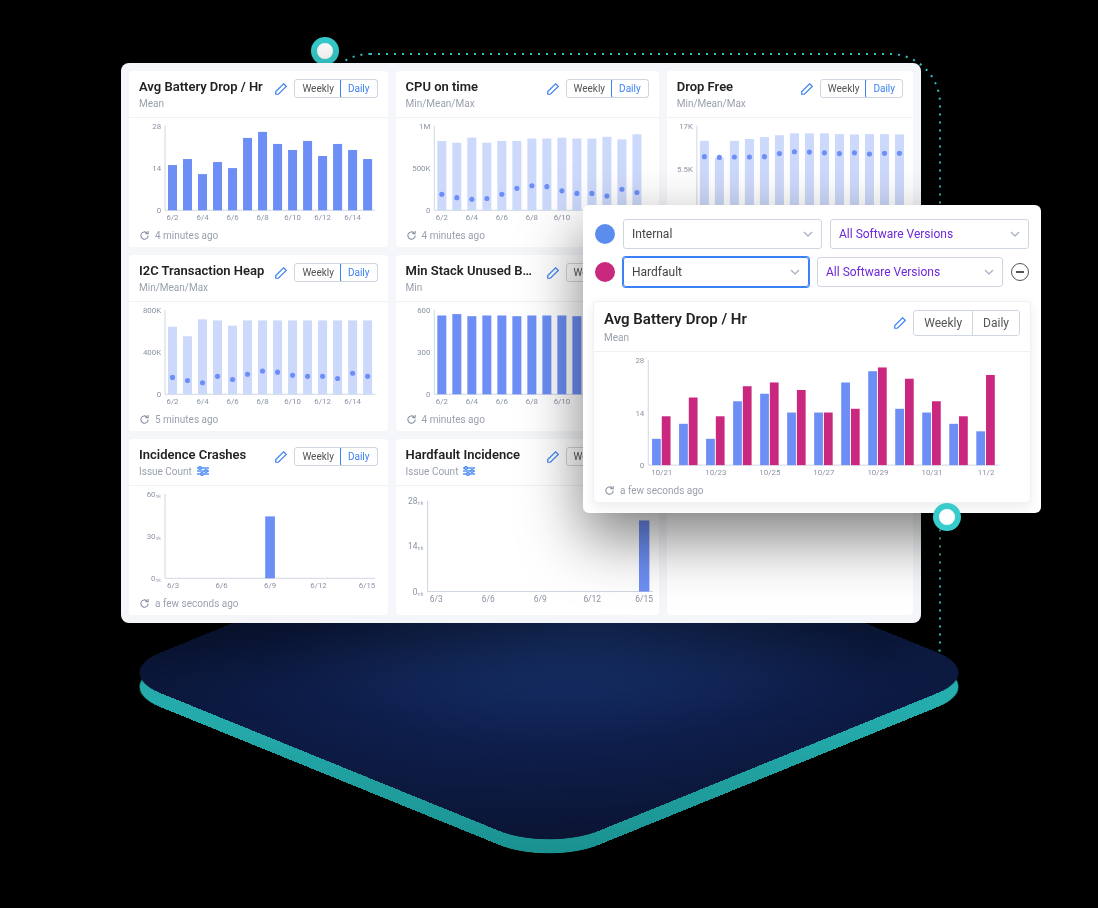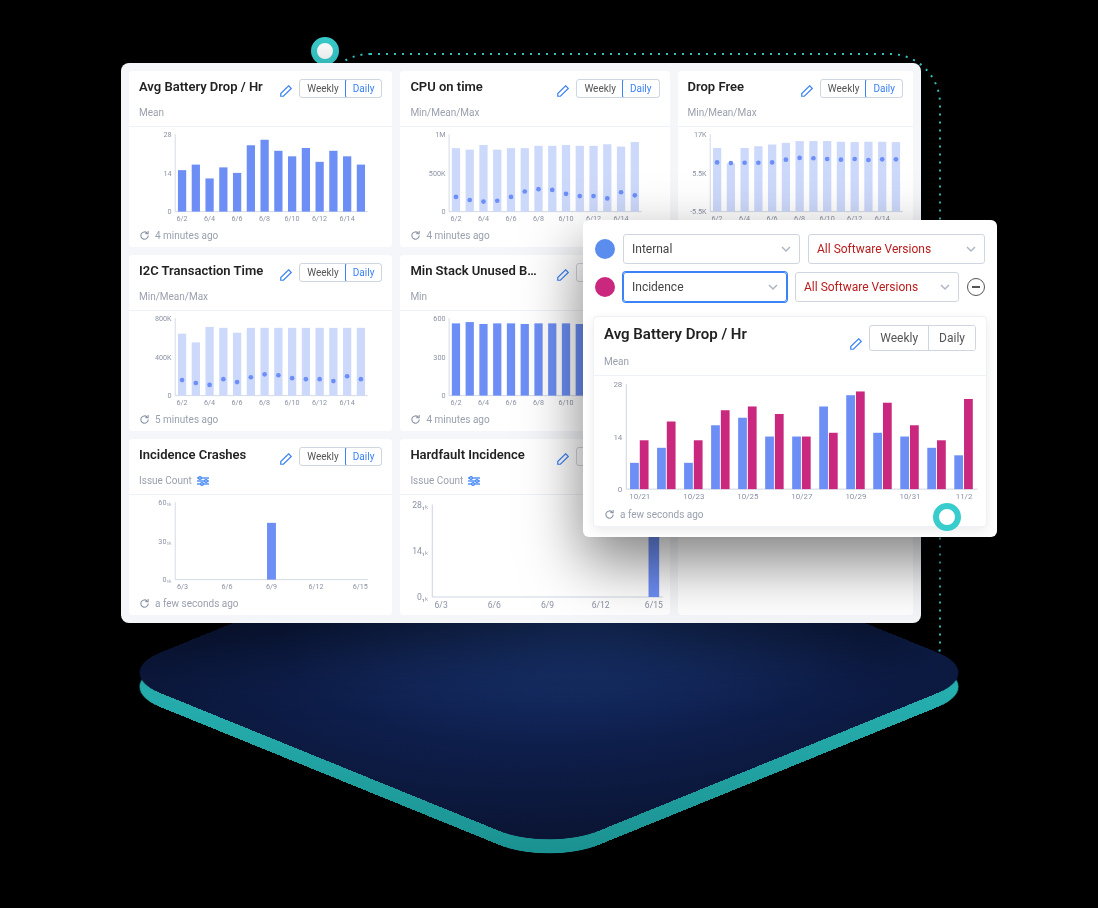--- a/index.html
+++ b/index.html
@@ -17,47 +17,47 @@
   
   .platform-wrap{position:absolute;left:40px;top:540px;width:1018px;height:340px;filter:drop-shadow(0 60px 40px rgba(0,0,0,.65))}
   .plat{position:absolute;left:50%;top:50%;width:620px;height:620px;transform:translate(-50%,-56%) rotateX(66deg) rotateZ(45deg);transform-origin:center;border-radius:70px}
   .plat.rim{background:linear-gradient(135deg,#34d2d2,#1a8f8f);top:54%}
   .plat.top{background:radial-gradient(ellipse at 40% 30%,#1c3a7a 0%,#0e1e4b 55%,#0a1330 100%)}
 
   
   .dash{position:absolute;left:121px;top:63px;width:800px;height:560px;background:#f4f6f9;border-radius:8px;box-shadow:0 25px 60px rgba(0,0,0,.5);overflow:hidden}
   .grid{display:grid;grid-template-columns:repeat(3,1fr);gap:8px;padding:8px;height:100%}
   .card{background:#fff;border-radius:4px;display:flex;flex-direction:column;min-height:0}
-  .card-hd{display:flex;align-items:flex-start;justify-content:space-between;padding:8px 10px 4px 10px;gap:16px}
+  .card-hd{display:flex;align-items:flex-start;justify-content:space-between;padding:8px 10px 4px 10px;gap:10px}
   .titles{min-width:0}
   .card-title{font-size:13px;font-weight:600;color:#222;white-space:nowrap;overflow:hidden;text-overflow:ellipsis;max-width:130px}
-  .card-sub{font-size:10px;color:#9aa1ad;margin-top:13px;display:flex;align-items:center;gap:4px}
-  .hd-right{display:flex;align-items:flex-end;gap:6px;flex-shrink:0}
+  .card-sub{font-size:10px;color:#9aa1ad;margin-top:4px;display:flex;align-items:flex-start;gap:4px}
+  .hd-right{display:flex;align-items:center;gap:6px;flex-shrink:0}
   .edit-icn{width:14px;height:14px;color:#3b82f6;flex-shrink:0}
   .toggle{display:flex;border:1px solid #d0d6e0;border-radius:3px;overflow:hidden;font-size:10px}
   .toggle span{padding:3px 7px;color:#555;border-left:1px solid #d0d6e0}
   .toggle span:first-child{border-left:none}
   .toggle .sel{border:1px solid #3b82f6;color:#3b82f6;border-radius:2px;margin:-1px}
 
   .chart-zone{flex:1;position:relative;border-top:1px solid #eef1f5;margin-top:4px}
   .chart-zone svg{position:absolute;inset:0;width:100%;height:100%}
   .card-ft{display:flex;align-items:center;gap:5px;padding:4px 10px 6px 10px;font-size:10px;color:#9aa1ad}
   .refresh-icn{width:11px;height:11px}
 
   .adj-icn{width:14px;height:10px}
 
   
-  .panel{position:absolute;left:583px;top:220px;width:414px;background:#fff;border-radius:6px;box-shadow:0 25px 60px rgba(0,0,0,.5);padding:10px}
+  .panel{position:absolute;left:583px;top:205px;width:458px;background:#fff;border-radius:6px;box-shadow:0 25px 60px rgba(0,0,0,.5);padding:10px}
   .filter-row{display:flex;align-items:center;gap:8px;padding:4px 2px}
   .swatch{width:20px;height:20px;border-radius:50%}
   .sw-blue{background:#5b8def}
   .sw-pink{background:#c9287e}
   .sel-box{flex:1;height:30px;border:1px solid #d0d6e0;border-radius:3px;display:flex;align-items:center;justify-content:space-between;padding:0 8px;font-size:12px;color:#444}
   .sel-box.active{border-color:#3b82f6;box-shadow:0 0 0 1px #3b82f6}
-  .sel-box.muted{color:#b91c1c}
+  .sel-box.muted{color:#6d28d9}
   .chев{width:10px;height:10px;color:#aeb6c4}
   .minus{width:18px;height:18px;border:1px solid #555;border-radius:50%;display:flex;align-items:center;justify-content:center;flex-shrink:0}
   .minus::before{content:"";width:8px;height:1.5px;background:#555}
 
   .panel .card{box-shadow:0 4px 12px rgba(0,0,0,.08);margin-top:10px;border:1px solid #eef1f5}
   .panel .card-title{max-width:220px;font-size:15px}
   .panel .toggle{font-size:12px}
   .panel .toggle .plain{padding:5px 10px}
   .panel .chart-zone{height:130px;flex:none}
   .axis{stroke:#cfd6e2;stroke-width:1}
@@ -270,21 +270,21 @@
     <div class="card-ft">
       <svg class="refresh-icn" viewBox="0 0 12 12">
               <path d="M10 6a4 4 0 11-1.2-2.8M10 1v3H7" fill="none" stroke="#8a92a3" stroke-width="1.2"></path>
             </svg>
       <span></span>
     </div>
         </div>
         <div class="card">
     <div class="card-hd">
       <div class="titles">
-        <div class="card-title">I2C Transaction Time</div>
+        <div class="card-title">I2C Transaction Heap</div>
         <div class="card-sub">
                 <span>Min/Mean/Max</span>
               </div>
       </div>
       <div class="hd-right">
         <svg class="edit-icn" viewBox="0 0 16 16">
                 <path d="M11 2l3 3-9 9H2v-3l9-9z" fill="none" stroke="currentColor" stroke-width="1.4"></path>
               </svg>
         <div class="toggle">
           <span>Weekly</span>
@@ -509,21 +509,21 @@
       <div class="sel-box muted">
         <span>All Software Versions</span>
         <svg class="chев" viewBox="0 0 10 10">
             <path d="M1 3l4 4 4-4" fill="none" stroke="currentColor" stroke-width="1.5"></path>
           </svg>
       </div>
     </div>
     <div class="filter-row">
       <div class="swatch sw-pink"></div>
       <div class="sel-box active">
-        <span>Incidence</span>
+        <span>Hardfault</span>
         <svg class="chев" viewBox="0 0 10 10">
             <path d="M1 3l4 4 4-4" fill="none" stroke="currentColor" stroke-width="1.5"></path>
           </svg>
       </div>
       <div class="sel-box muted">
         <span>All Software Versions</span>
         <svg class="chев" viewBox="0 0 10 10">
             <path d="M1 3l4 4 4-4" fill="none" stroke="currentColor" stroke-width="1.5"></path>
           </svg>
       </div>

